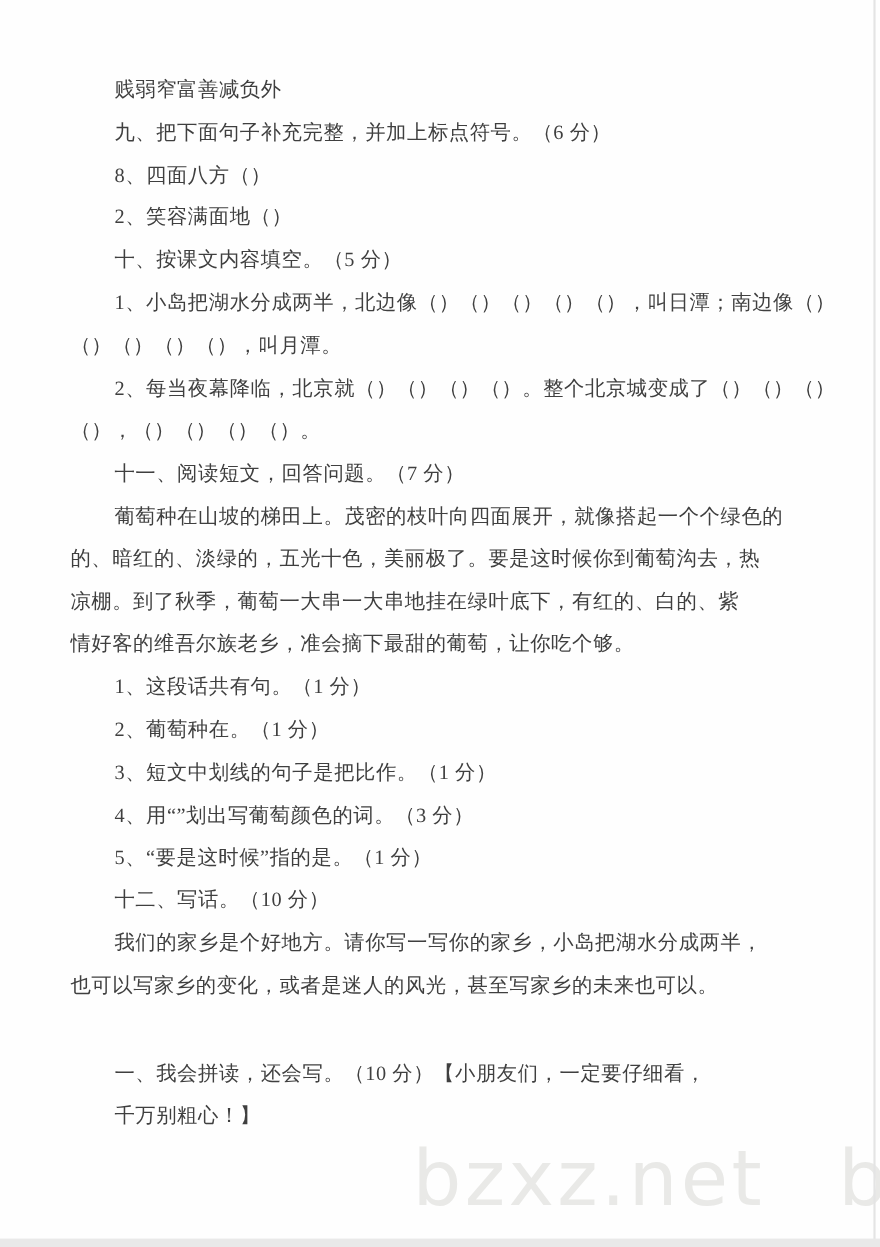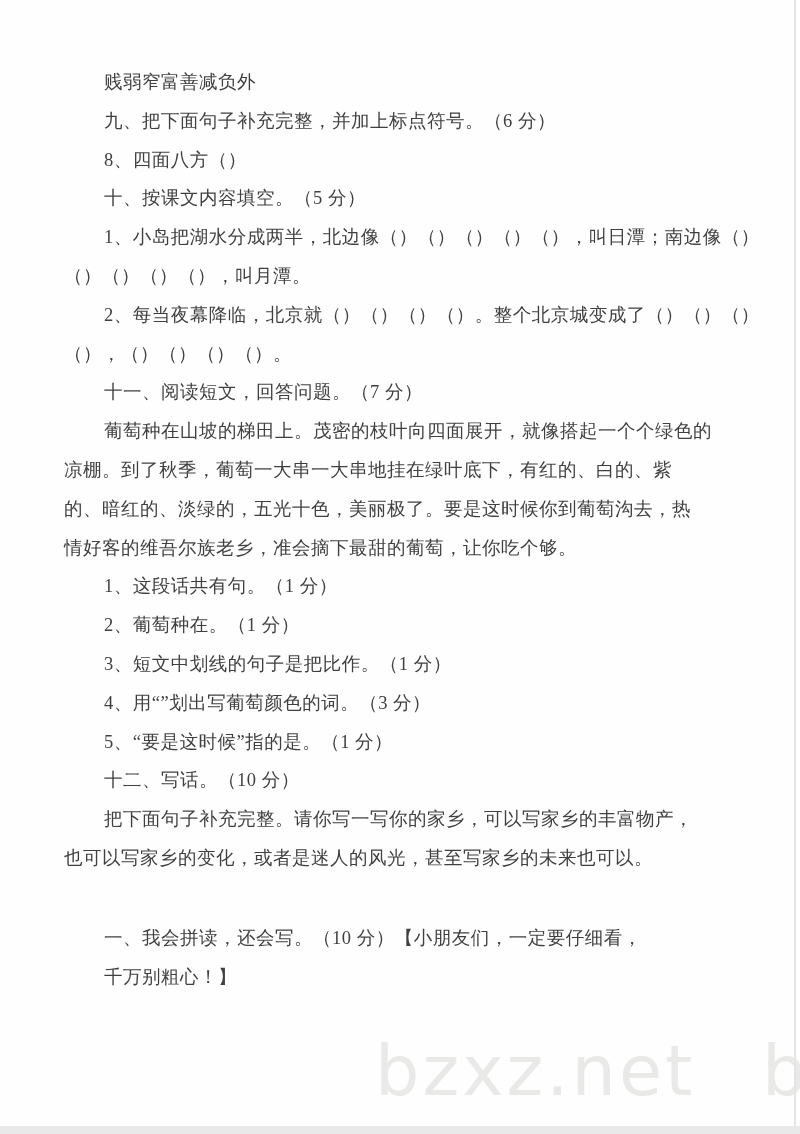--- a/index.html
+++ b/index.html
@@ -57,37 +57,38 @@
 </style>
 </head>
 <body>
 
 <div class="page">
 
   <div class="doc">
     <p class="ln ind">贱弱窄富善减负外</p>
     <p class="ln ind">九、把下面句子补充完整，并加上标点符号。（6 分）</p>
     <p class="ln ind">8、四面八方（）</p>
+    <p class="ln ind">2、笑容满面地（）</p>
     <p class="ln ind">十、按课文内容填空。（5 分）</p>
     <p class="ln ind">1、小岛把湖水分成两半，北边像（）（）（）（）（），叫日潭；南边像（）</p>
     <p class="ln">（）（）（）（），叫月潭。</p>
     <p class="ln ind">2、每当夜幕降临，北京就（）（）（）（）。整个北京城变成了（）（）（）</p>
     <p class="ln">（），（）（）（）（）。</p>
     <p class="ln ind">十一、阅读短文，回答问题。（7 分）</p>
     <p class="ln ind">葡萄种在山坡的梯田上。茂密的枝叶向四面展开，就像搭起一个个绿色的</p>
+    <p class="ln">的、暗红的、淡绿的，五光十色，美丽极了。要是这时候你到葡萄沟去，热</p>
     <p class="ln">凉棚。到了秋季，葡萄一大串一大串地挂在绿叶底下，有红的、白的、紫</p>
-    <p class="ln">的、暗红的、淡绿的，五光十色，美丽极了。要是这时候你到葡萄沟去，热</p>
     <p class="ln">情好客的维吾尔族老乡，准会摘下最甜的葡萄，让你吃个够。</p>
     <p class="ln ind">1、这段话共有句。（1 分）</p>
     <p class="ln ind">2、葡萄种在。（1 分）</p>
     <p class="ln ind">3、短文中划线的句子是把比作。（1 分）</p>
     <p class="ln ind">4、用“”划出写葡萄颜色的词。（3 分）</p>
     <p class="ln ind">5、“要是这时候”指的是。（1 分）</p>
     <p class="ln ind">十二、写话。（10 分）</p>
-    <p class="ln ind">把下面句子补充完整。请你写一写你的家乡，可以写家乡的丰富物产，</p>
+    <p class="ln ind">我们的家乡是个好地方。请你写一写你的家乡，小岛把湖水分成两半，</p>
     <p class="ln">也可以写家乡的变化，或者是迷人的风光，甚至写家乡的未来也可以。</p>
     <p class="ln ind gap">一、我会拼读，还会写。（10 分）【小朋友们，一定要仔细看，</p>
     <p class="ln ind">千万别粗心！】</p>
   </div>
 
   <div class="watermark wm1">bzxz.net</div>
   <div class="watermark wm2">bzxz.net</div>
 
   <div class="edge-right"></div>
   <div class="strip-bottom"></div>

